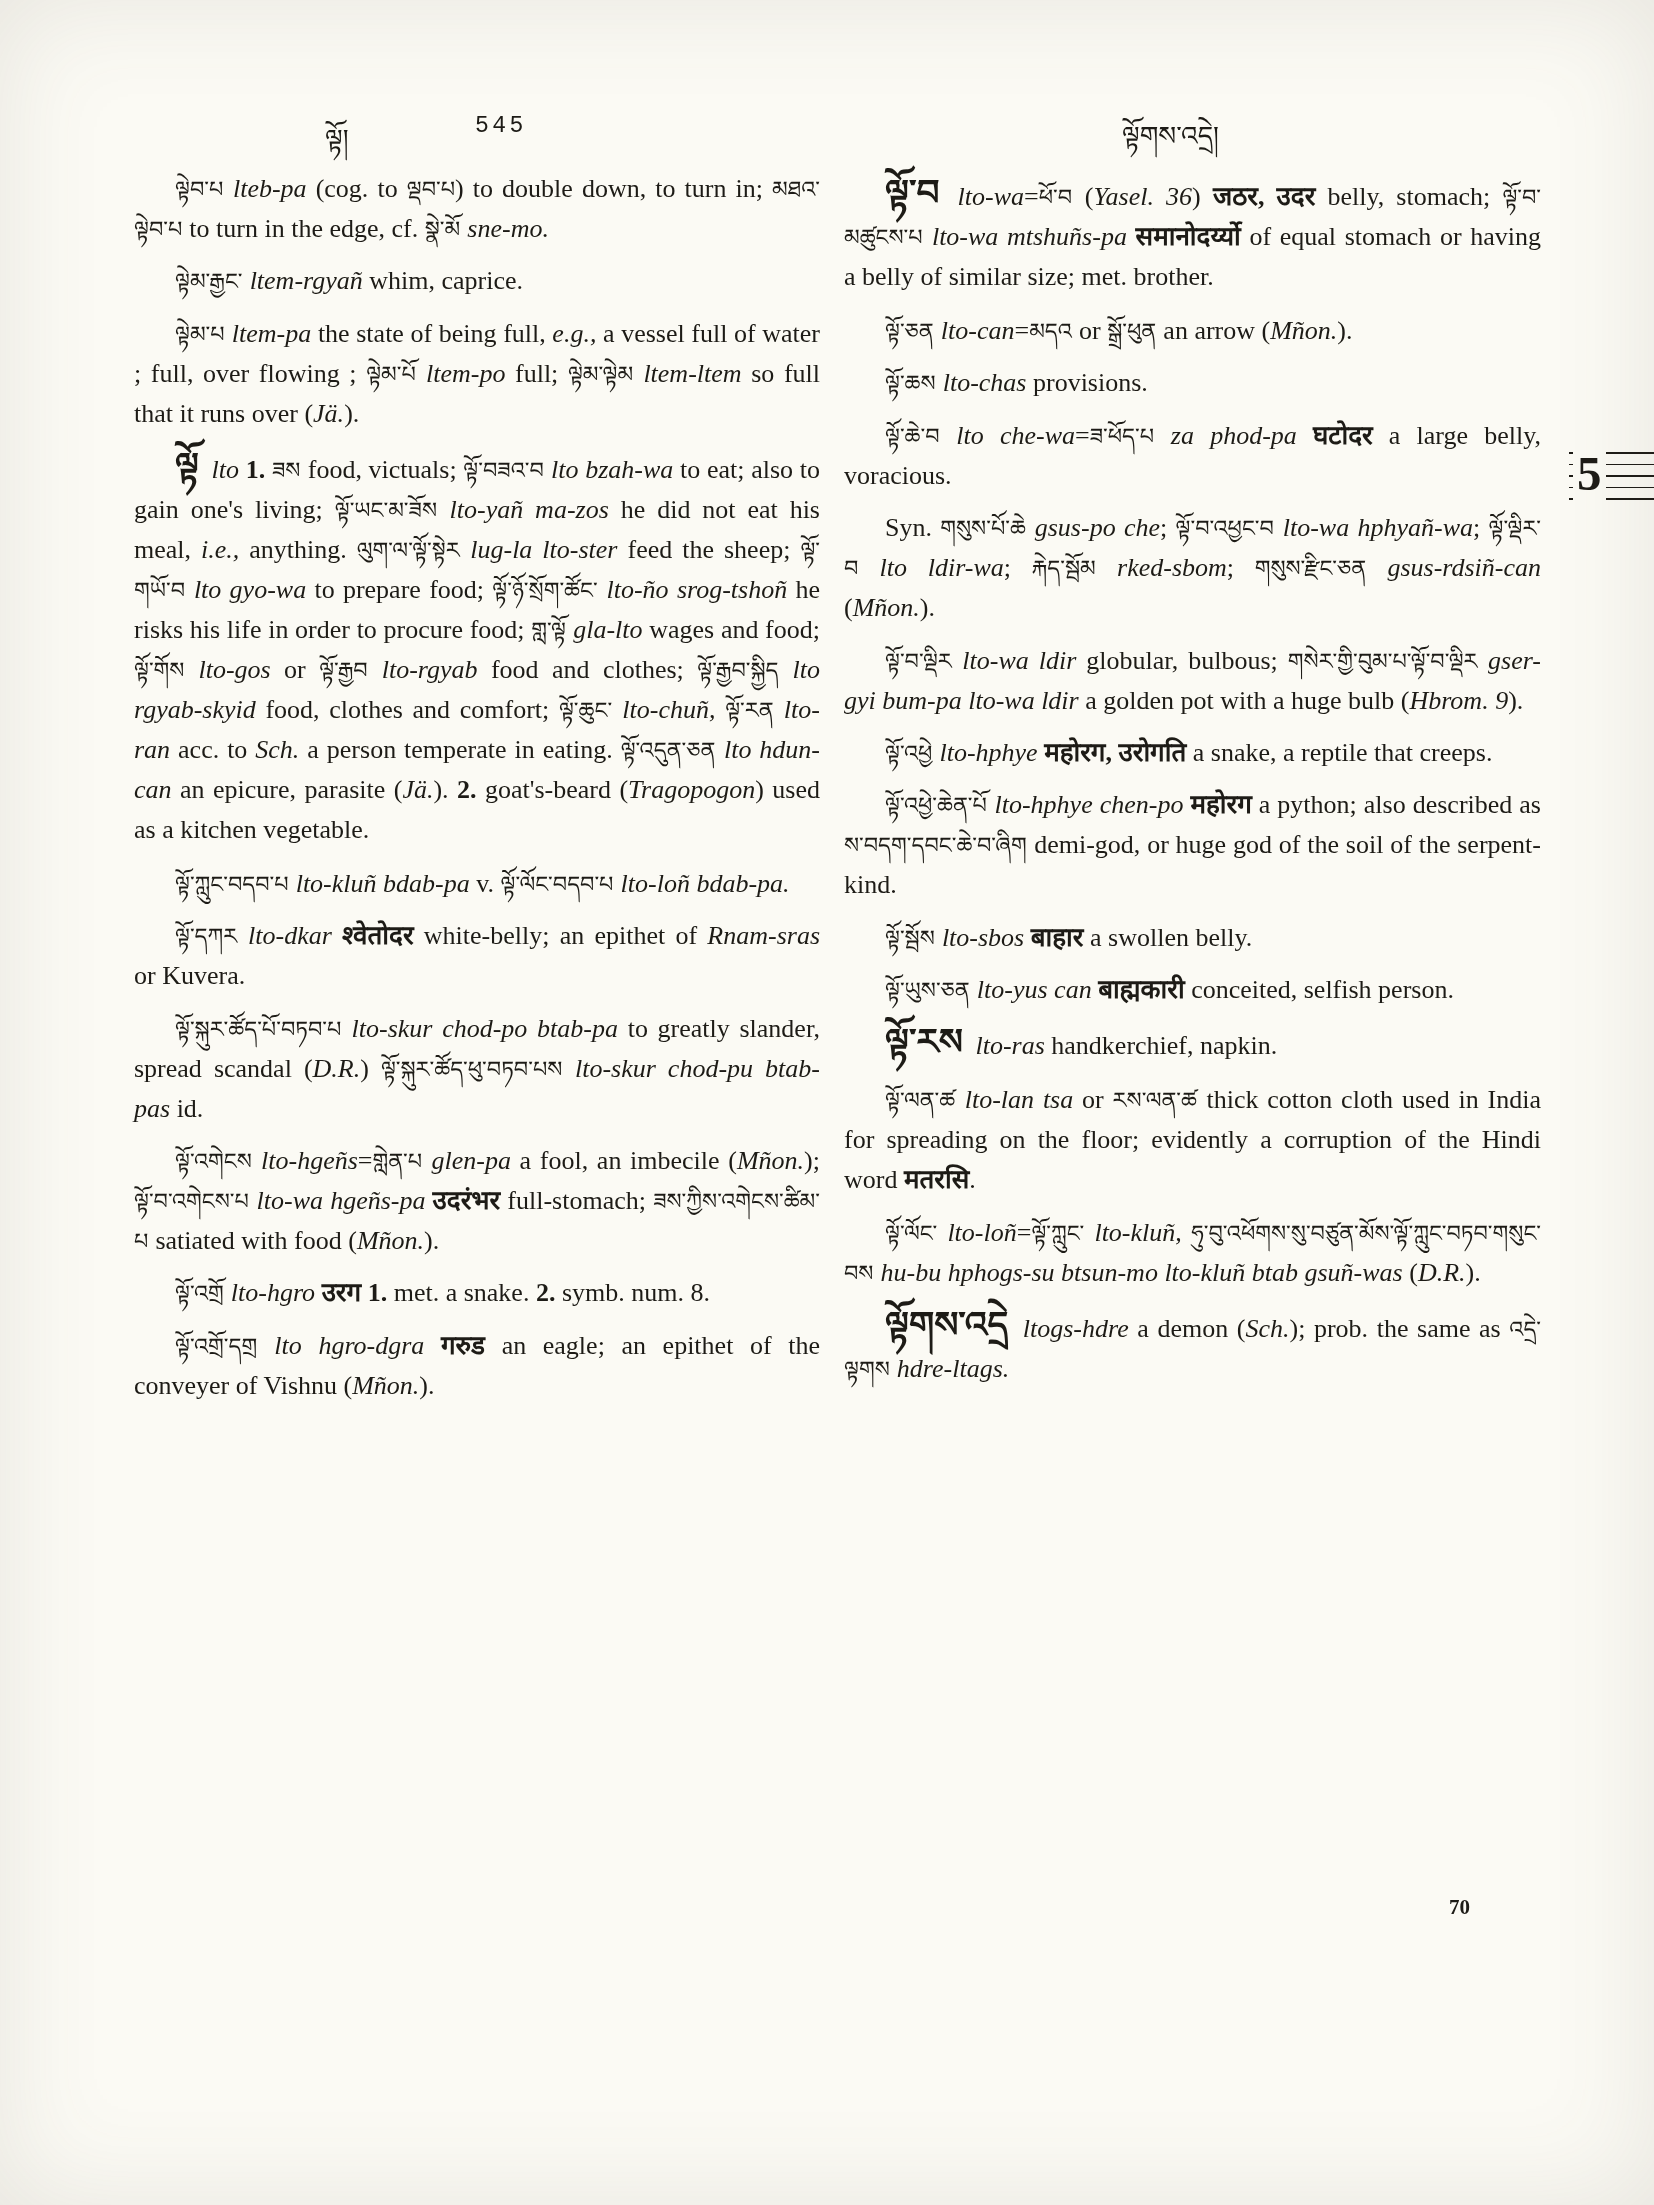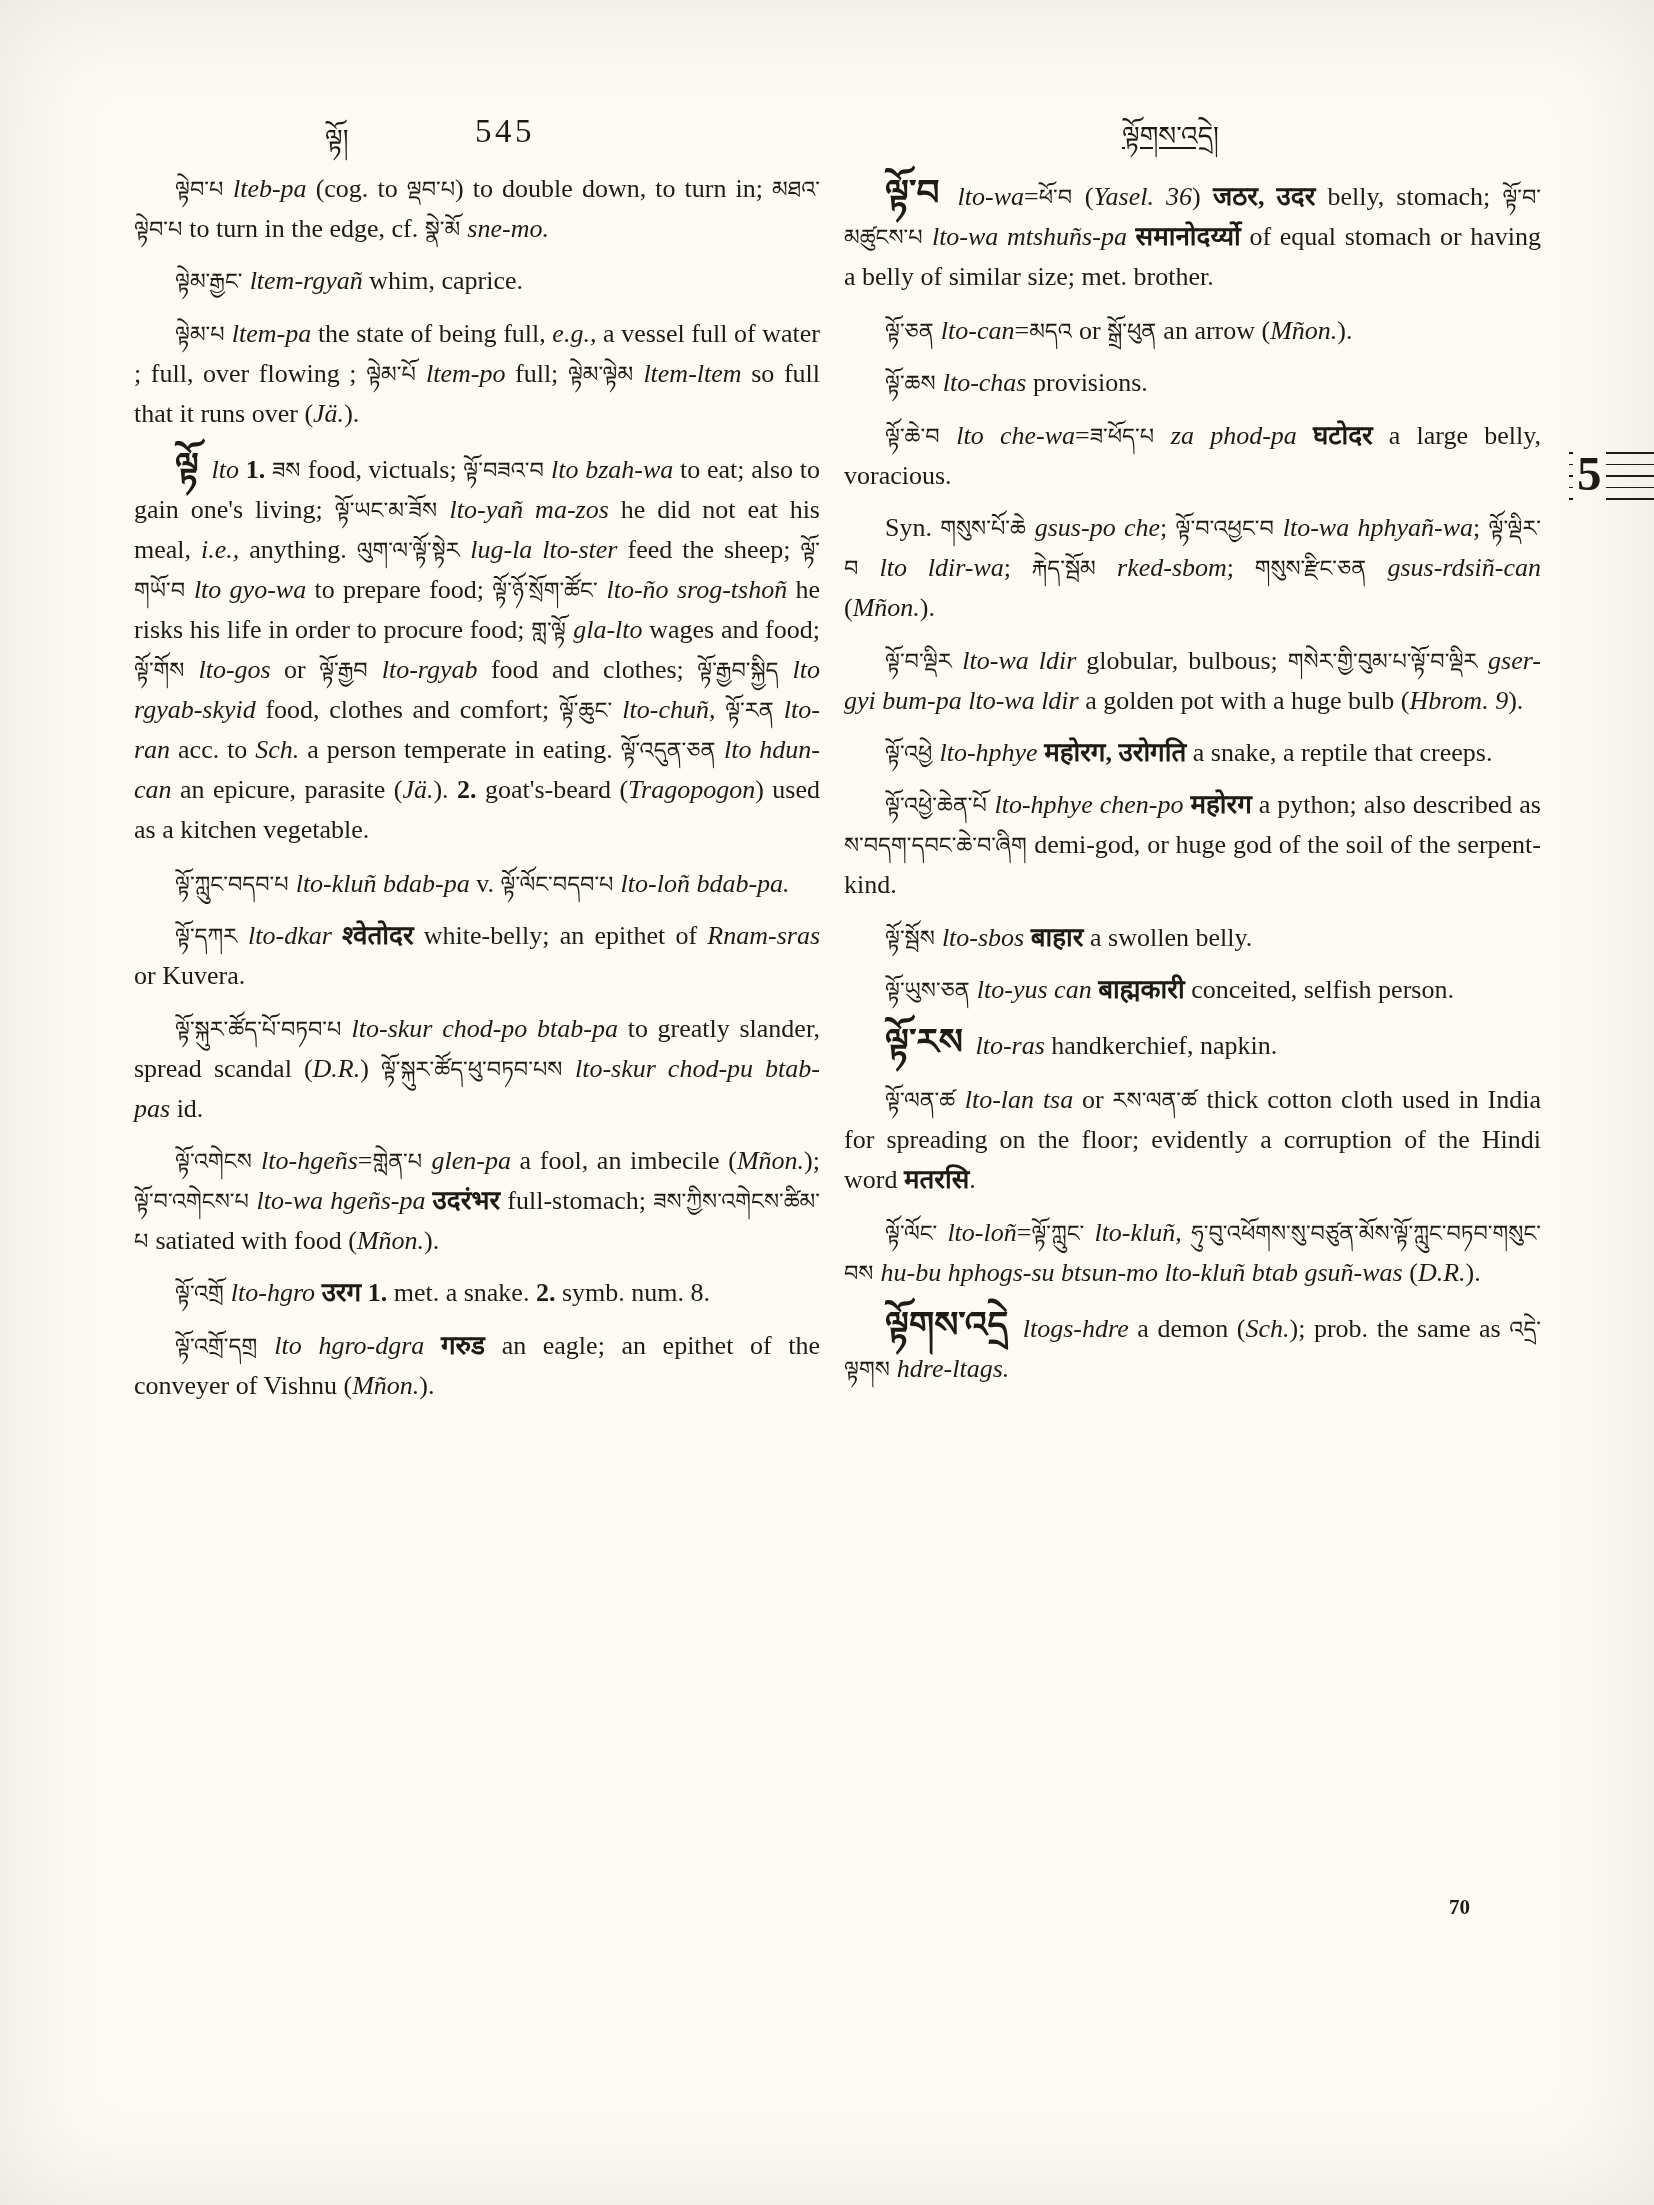--- a/index.html
+++ b/index.html
@@ -10,22 +10,22 @@
     height: 2206px;
     margin: 0 auto;
     background: #fbfaf4;
     color: #1d1b16;
     font-family: "Liberation Serif", serif;
     overflow: hidden;
   }
   
   .hdr-item { position: absolute; font-size: 26.5px; }
   #hdr-left  { left: 325px; top: 109px; }
-  #hdr-page  { left: 475px; top: 113px; font-size: 33px; letter-spacing: 3.5px; }
-  #hdr-right { left: 1122px; top: 106px; text-decoration: underline; }
+  #hdr-page  { left: 475px; top: 113px; font-size: 23px; letter-spacing: 3.5px; font-family: Liberation Mono, monospace; }
+  #hdr-right { left: 1122px; top: 106px; }
   .tibface { font-family: "DejaVu Sans", sans-serif; }
 
   
   .col {
     position: absolute;
     text-align: justify;
     font-size: 26px;
     line-height: 40px;
   }
   .col-left  { left: 134px; top: 169px; width: 686px; }

